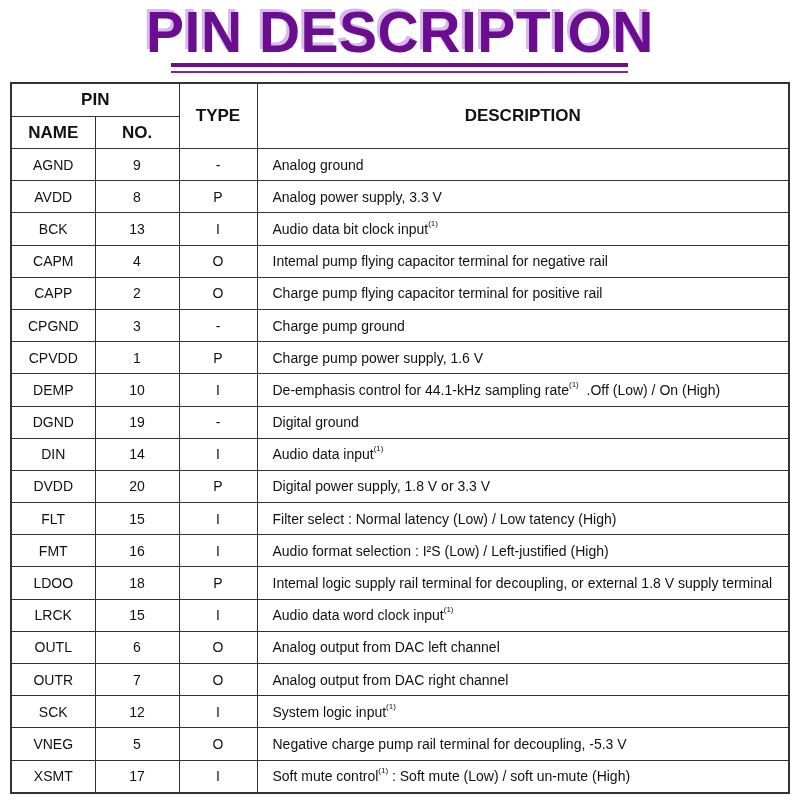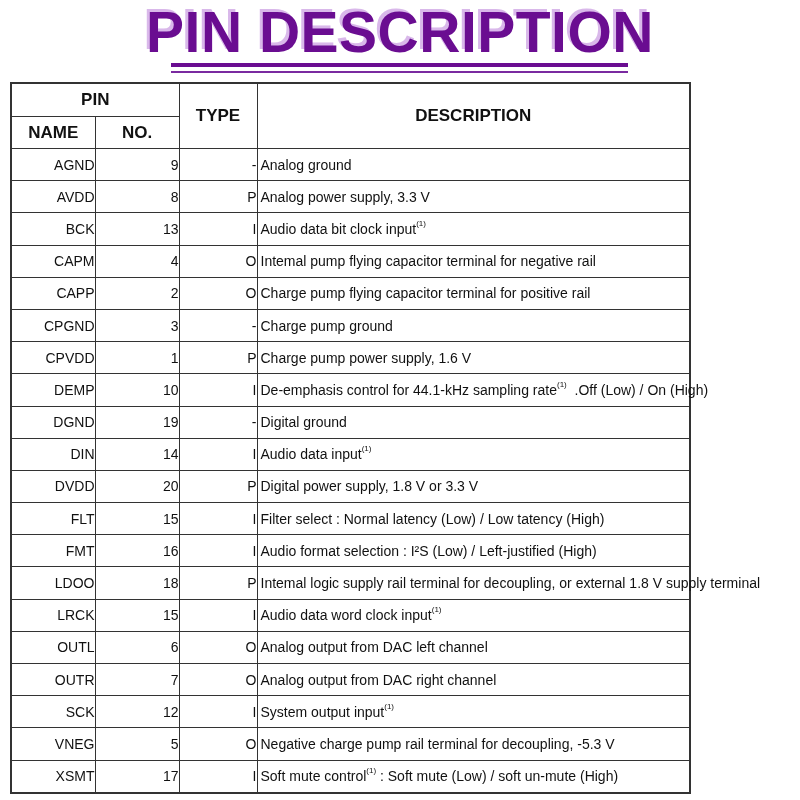--- a/index.html
+++ b/index.html
@@ -2,28 +2,28 @@
 <html><head>
 <meta charset="utf-8">
 <style>
   html, body { margin:0; padding:0; background:#ffffff; }
   body { width:800px; height:800px; position:relative; overflow:hidden; font-family:"Liberation Sans", sans-serif; color:#111; }
   .title-wrap { position:absolute; left:0; top:0; width:800px; height:80px; }
   .title { position:absolute; left:0; width:800px; top:2px; text-align:center; font-weight:bold; font-size:57px; letter-spacing:0.5px; color:#6a0d91; line-height:60px; }
   .title-shadow { color:#d9b8ea; top:-1px; left:-3px; }
   .rule1 { position:absolute; left:171px; width:457px; top:63px; height:4px; background:#6a0d91; }
   .rule2 { position:absolute; left:171px; width:457px; top:71px; height:2px; background:#7a2aa0; }
-  table { position:absolute; left:10px; top:82px; width:681px; border-collapse:collapse; border:2px solid #333; table-layout:fixed; }
+  table { position:absolute; left:10px; top:82px; width:780px; border-collapse:collapse; border:2px solid #333; table-layout:fixed; }
   td, th { border:1px solid #333; padding:0; font-size:14px; }
   th { font-weight:bold; font-size:17px; text-align:center; }
   .h1 th { height:32px; }
   .h2 th { height:31px; }
   td { height:31.2px; }
-  td.c { text-align:right; }
-  td.d { padding-left:3px; text-align:left; white-space:nowrap; }
+  td.c { text-align:center; }
+  td.d { padding-left:15px; text-align:left; white-space:nowrap; }
   sup { font-size:8px; vertical-align:top; position:relative; top:-2px; }
 </style>
 </head>
 <body>
 
 <div class="title-wrap">
   <div class="title title-shadow">PIN DESCRIPTION</div>
   <div class="title">PIN DESCRIPTION</div>
   <div class="rule1"></div>
   <div class="rule2"></div>
@@ -147,21 +147,21 @@
       <tr>
         <td class="c">OUTR</td>
         <td class="c">7</td>
         <td class="c">O</td>
         <td class="d"><span>Analog output from DAC right channel</span><sup></sup><span style="white-space:pre"></span></td>
       </tr>
       <tr>
         <td class="c">SCK</td>
         <td class="c">12</td>
         <td class="c">I</td>
-        <td class="d"><span>System output input</span><sup>(1)</sup><span style="white-space:pre"></span></td>
+        <td class="d"><span>System logic input</span><sup>(1)</sup><span style="white-space:pre"></span></td>
       </tr>
       <tr>
         <td class="c">VNEG</td>
         <td class="c">5</td>
         <td class="c">O</td>
         <td class="d"><span>Negative charge pump rail terminal for decoupling, -5.3 V</span><sup></sup><span style="white-space:pre"></span></td>
       </tr>
       <tr>
         <td class="c">XSMT</td>
         <td class="c">17</td>

